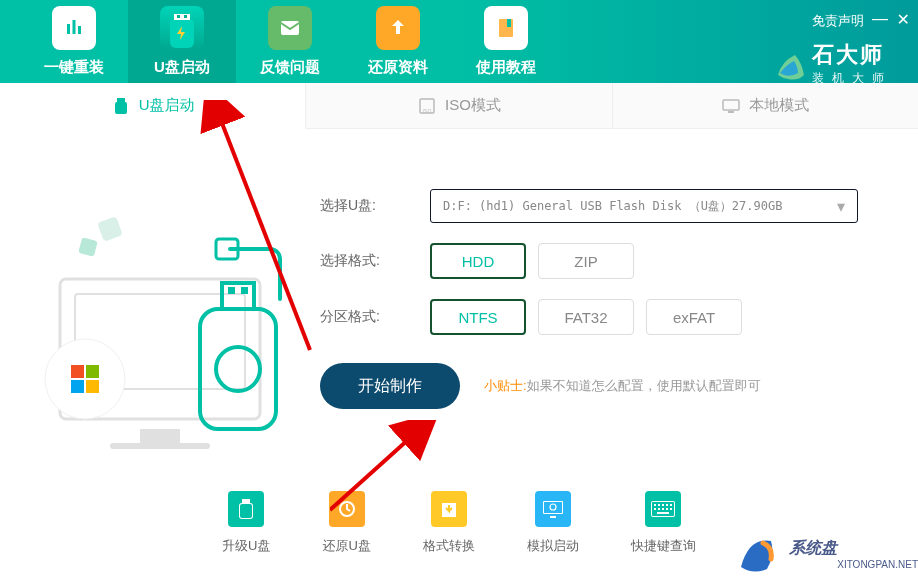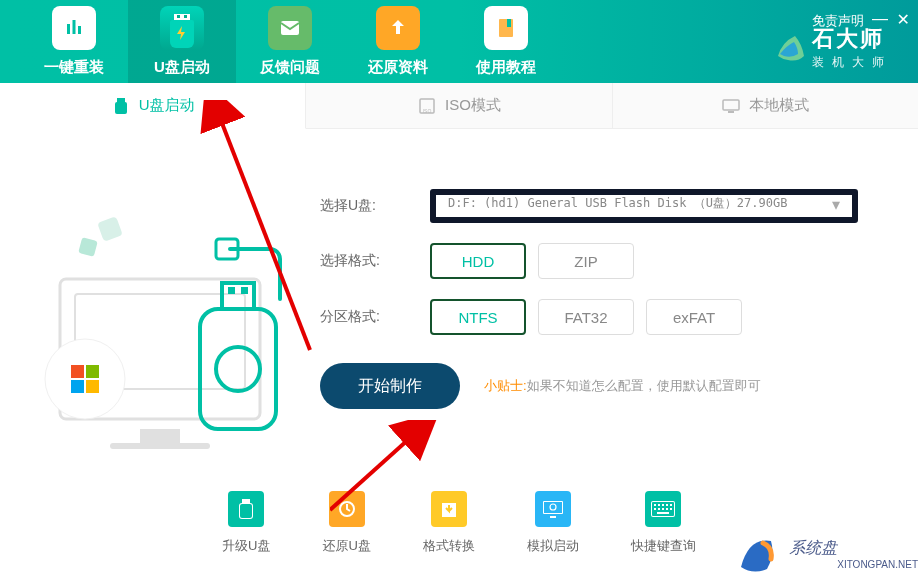--- a/index.html
+++ b/index.html
@@ -17,62 +17,62 @@
     .disclaimer-link { position: absolute; top: 12px; right: 54px; color: #fff; font-size: 13px; }
     .window-min { position: absolute; top: 14px; right: 30px; color: #fff; font-size: 16px; cursor: pointer; line-height: 10px; }
     .window-close { position: absolute; top: 10px; right: 8px; color: #fff; font-size: 16px; cursor: pointer; }
     
     .nav { display: flex; gap: 0; height: 100%; }
     .nav-item { width: 108px; display: flex; flex-direction: column; align-items: center; justify-content: center; cursor: pointer; font-weight: bold; }
     .nav-item.active { background: rgba(0,0,0,0.12); }
     .nav-icon { width: 44px; height: 44px; border-radius: 8px; display: flex; align-items: center; justify-content: center; margin-bottom: 8px; }
     .nav-label { color: #fff; font-size: 15px; }
     
-    .brand { position: absolute; right: 26px; top: 24px; display: flex; align-items: flex-start; }
+    .brand { position: absolute; right: 26px; top: 40px; display: flex; align-items: center; }
     .brand-logo { width: 42px; height: 42px; }
     .brand-text { color: #fff; }
     .brand-main { font-size: 22px; font-weight: bold; letter-spacing: 2px; }
     .brand-sub { font-size: 12px; letter-spacing: 8px; opacity: 0.9; }
     
     .subtabs { height: 46px; display: flex; }
     .subtab { flex: 1; display: flex; align-items: center; justify-content: center; gap: 8px; font-size: 15px; cursor: pointer; border-right: 1px solid #eee; border-bottom: 1px solid #eee; }
     .subtab:last-child { border-right: none; }
     .subtab.active { color: #00c0a5; background: #fff; border-bottom-color: transparent; }
     .subtab:not(.active) { color: #999; background: #fafafa; }
     .subtab-icon { width: 20px; height: 20px; }
     
     .main { display: flex; height: 362px; }
     .illustration { width: 310px; position: relative; padding-top: 30px; }
     
     .form-area { flex: 1; padding: 60px 60px 0 10px; }
     .form-row { display: flex; align-items: center; margin-bottom: 20px; gap: 40px; }
     .form-label { width: 70px; color: #666; font-size: 14px; }
     
-    .dropdown { flex: 1; height: 34px; border: 6px solid #0f172a; border-radius: 3px; display: flex; align-items: flex-start; padding: 0 12px; position: relative; cursor: pointer; }
+    .dropdown { flex: 1; height: 34px; border: 1px solid #0f172a; border-radius: 3px; display: flex; align-items: center; padding: 0 12px; position: relative; cursor: pointer; }
     .dropdown-text { color: #888; font-size: 12px; font-family: monospace; }
     .dropdown-arrow { position: absolute; right: 12px; color: #aaa; }
     
     .option-group { display: flex; gap: 12px; }
     .option-btn { width: 96px; height: 36px; border: 1px solid #ddd; border-radius: 4px; display: flex; align-items: center; justify-content: center; font-size: 15px; color: #888; cursor: pointer; background: #fff; }
     .option-btn.selected { border: 2px solid #14532d; color: #00c0a5; font-weight: 500; }
     
     .action-row { display: flex; align-items: center; gap: 24px; margin-top: 28px; }
     .start-btn { width: 140px; height: 46px; background: #0c4a6e; color: #fff; border: none; border-radius: 23px; font-size: 16px; cursor: pointer; }
     .tip { font-size: 13px; }
     .tip-label { color: #ff8c00; }
     .tip-text { color: #999; }
     
     .footer { display: flex; justify-content: center; gap: 52px; padding: 0 40px; }
     .footer-item { display: flex; flex-direction: column; align-items: center; gap: 10px; cursor: pointer; }
     .footer-icon { width: 36px; height: 36px; border-radius: 4px; display: flex; align-items: center; justify-content: center; }
     .footer-label { font-size: 13px; color: #666; }
     
     .overlay-arrow { position: absolute; pointer-events: none; z-index: 100; }
     .watermark { position: absolute; right: 0; bottom: 0; display: flex; align-items: center; gap: 6px; z-index: 101; }
-    .watermark-text { font-size: 16px; font-weight: normal; font-style: italic; color: #4a5a8a; }
+    .watermark-text { font-size: 16px; font-weight: bold; font-style: italic; color: #4a5a8a; }
     .watermark-sub { font-size: 10px; color: #4a5a8a; margin-left: 48px; }
     .watermark-box { display: flex; flex-direction: column; }
   </style>
 </head>
 <body>
 
 <div class="header">
   <span class="disclaimer-link">免责声明</span>
   <span class="window-min">—</span>
   <span class="window-close">✕</span>

